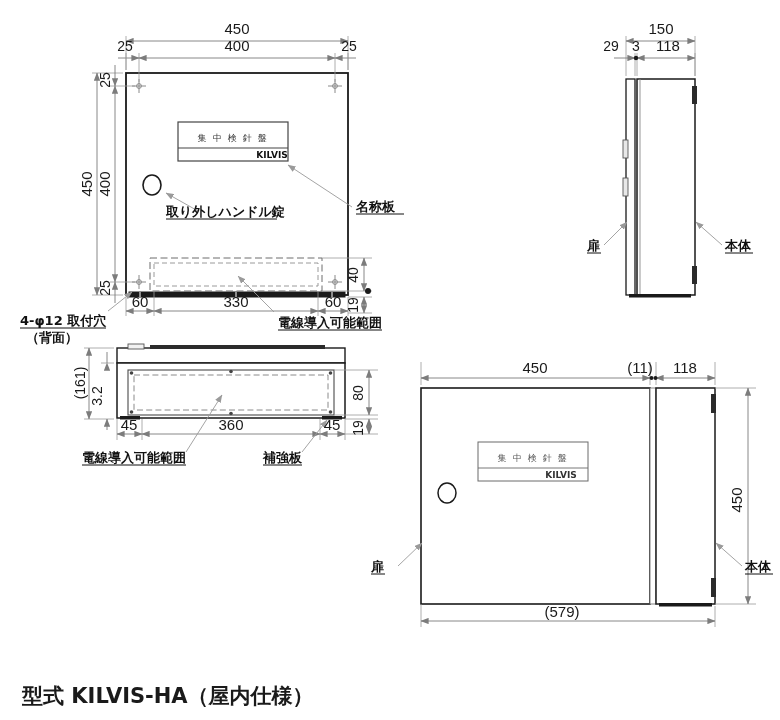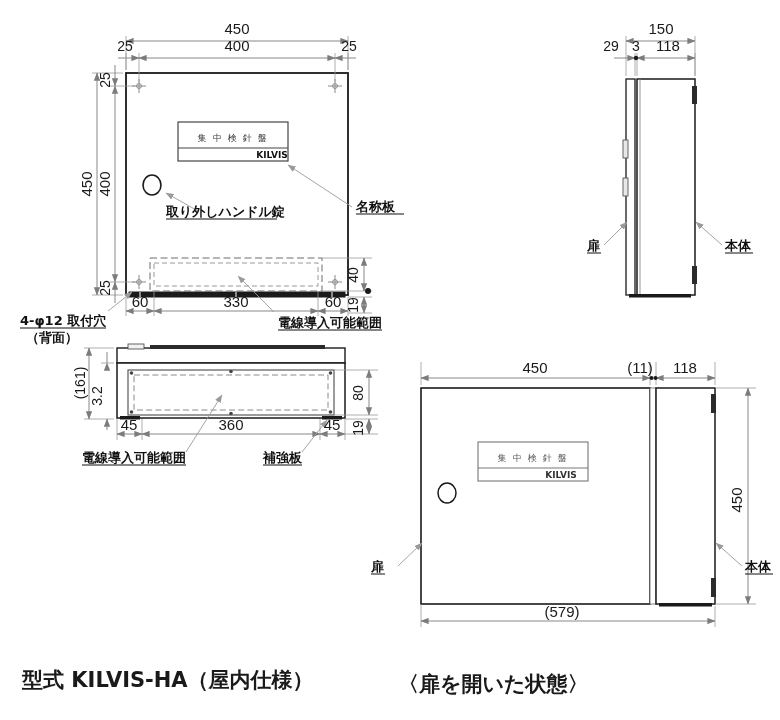--- a/index.html
+++ b/index.html
@@ -8,21 +8,21 @@
     font-family:"Liberation Sans","DejaVu Sans",sans-serif;
     color:#1a1a1a;
   }
   #stage{position:absolute;left:0;top:0;width:780px;height:720px;text-align:right;}
   svg.draw{position:absolute;left:0;top:0;width:780px;height:720px;}
   .capwrap{position:absolute;left:0;top:660px;width:780px;height:60px;}
   .caption{
     position:absolute;font-size:21px;font-weight:bold;white-space:nowrap;
     font-family:"DejaVu Sans","Liberation Sans",sans-serif;letter-spacing:0px;
   }
-  #cap-model{left:22px;top:6px;}
+  #cap-model{left:22px;top:22px;}
   #cap-open{left:398px;top:10px;}
 </style>
 </head>
 <body>
 
 <div id="stage">
 
 <svg class="draw" viewBox="0 0 780 720">
   <defs>
     <marker id="ar" markerWidth="9" markerHeight="7" refX="8.5" refY="3.5" orient="auto">
@@ -363,16 +363,15 @@
     <g stroke="#111111" stroke-width="1" fill="none">
       <line x1="371" y1="574" x2="385" y2="574"></line>
       <line x1="745" y1="574" x2="773" y2="574"></line>
     </g>
 
   </g>
 </svg>
 
 <div class="capwrap">
   <div class="caption" id="cap-model">型式 KILVIS-HA（屋内仕様）</div>
-  <div class="caption" id="cap-open">〈扉を開いた状態〉</div>
 </div>
 
 </div>
 
 </body></html>

